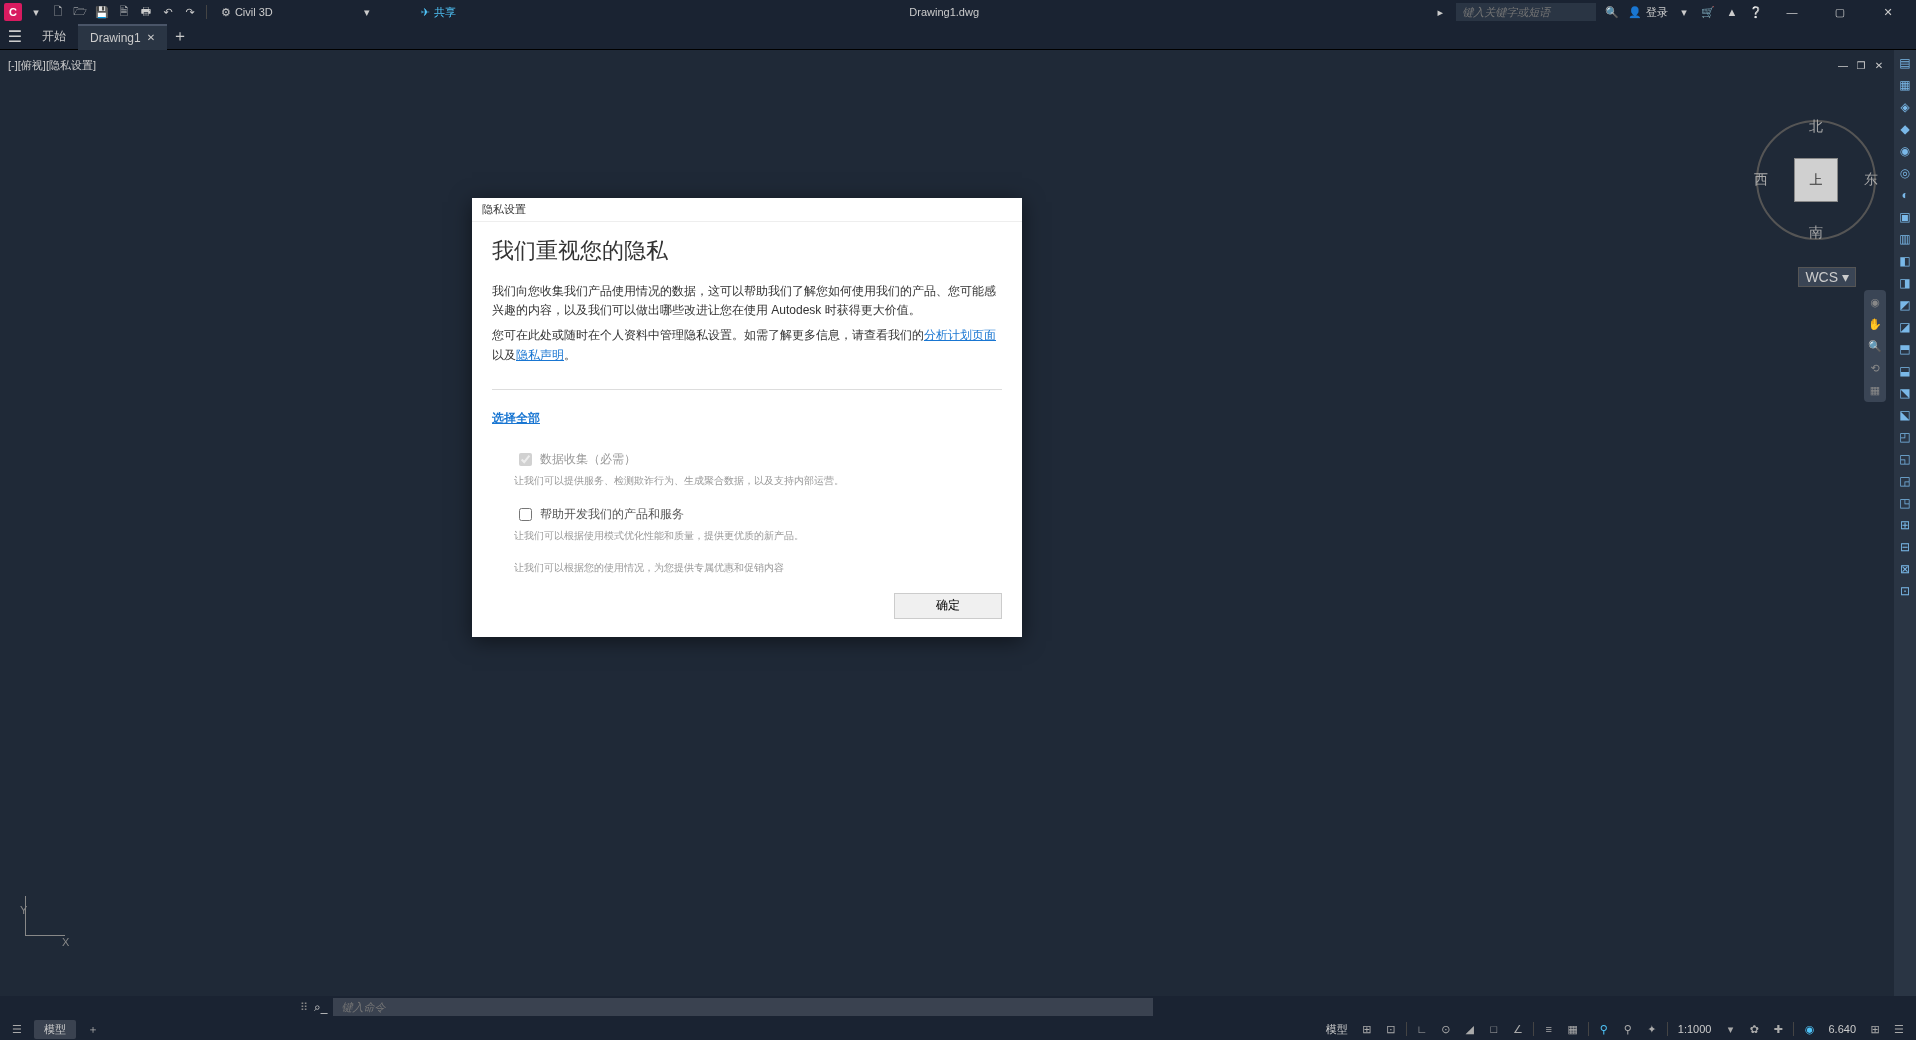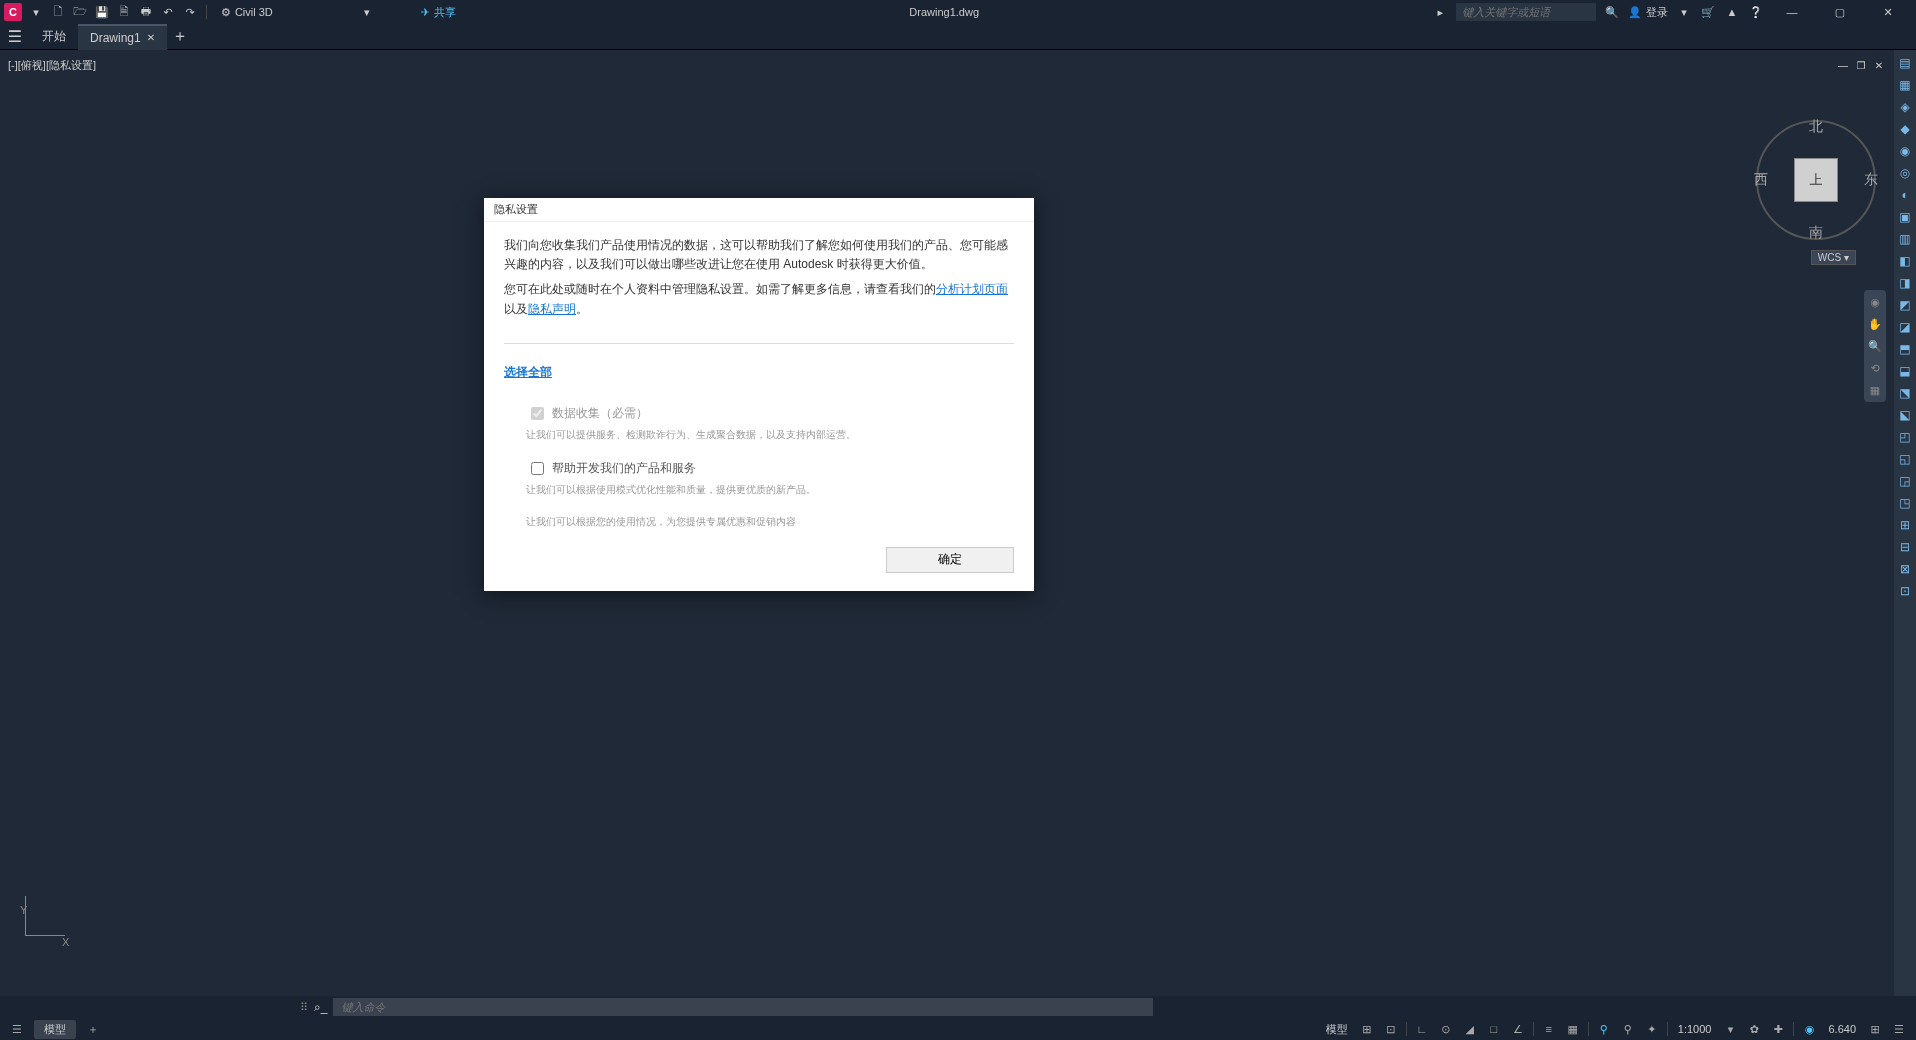--- a/index.html
+++ b/index.html
@@ -35,21 +35,21 @@
 .vp-btn { width: 14px; height: 14px; color: #ccc; font-size: 10px; display: flex; align-items: center; justify-content: center; cursor: pointer; }
 
 
 .viewcube-area { position: absolute; top: 70px; right: 40px; width: 120px; height: 120px; }
 .compass-ring { position: absolute; inset: 0; border: 2px solid #555; border-radius: 50%; }
 .compass-n { position: absolute; top: -2px; left: 50%; transform: translateX(-50%); color: #aaa; font-size: 14px; }
 .compass-s { position: absolute; bottom: -2px; left: 50%; transform: translateX(-50%); color: #aaa; font-size: 14px; }
 .compass-e { position: absolute; right: -2px; top: 50%; transform: translateY(-50%); color: #aaa; font-size: 14px; }
 .compass-w { position: absolute; left: -2px; top: 50%; transform: translateY(-50%); color: #aaa; font-size: 14px; }
 .cube { position: absolute; top: 38px; left: 38px; width: 44px; height: 44px; background: #d0d0d0; border: 1px solid #888; display: flex; align-items: center; justify-content: center; color: #333; font-size: 13px; }
-.wcs-label { position: absolute; top: 200px; right: 60px; background: #3a4555; color: #ccc; font-size: 10px; padding: 1px 6px; border: 1px solid #555; }
+.wcs-label { position: absolute; top: 217px; right: 60px; background: #3a4555; color: #ccc; font-size: 14px; padding: 1px 6px; border: 1px solid #555; }
 
 
 .right-toolbar { position: absolute; top: 50px; right: 0; width: 22px; bottom: 44px; background: #2a3544; display: flex; flex-direction: column; align-items: center; padding-top: 4px; gap: 4px; }
 .rt-icon { width: 18px; height: 18px; color: #7ab8e8; display: flex; align-items: center; justify-content: center; font-size: 12px; cursor: pointer; }
 
 
 .navbar-pill { position: absolute; top: 240px; right: 30px; width: 22px; background: #3a4555; border-radius: 4px; padding: 4px 0; display: flex; flex-direction: column; align-items: center; gap: 6px; }
 .nav-icon { width: 16px; height: 16px; color: #888; font-size: 11px; display: flex; align-items: center; justify-content: center; cursor: pointer; }
 
 
@@ -68,34 +68,34 @@
 
 .statusbar { position: absolute; bottom: 0; left: 0; right: 0; height: 22px; background: #1a2332; display: flex; align-items: center; color: #ccc; font-size: 11px; }
 .sb-left { display: flex; align-items: center; gap: 8px; padding-left: 8px; }
 .sb-tab { background: #3a4250; padding: 2px 10px; border-radius: 2px; }
 .sb-right { margin-left: auto; display: flex; align-items: center; gap: 6px; padding-right: 8px; }
 .sb-icon { width: 18px; height: 18px; display: flex; align-items: center; justify-content: center; cursor: pointer; color: #aaa; }
 .sb-text { padding: 0 4px; }
 .sb-sep { width: 1px; height: 14px; background: #444; }
 
 
-.dialog { position: absolute; top: 198px; left: 484px; width: 550px; background: #fff; box-shadow: 0 4px 20px rgba(0,0,0,0.5); }
+.dialog { position: absolute; top: 198px; left: 472px; width: 550px; background: #fff; box-shadow: 0 4px 20px rgba(0,0,0,0.5); }
 .dialog-titlebar { height: 24px; display: flex; align-items: center; padding: 0 10px; font-size: 11px; color: #333; border-bottom: 1px solid #eee; }
 .dialog-body { padding: 14px 20px 18px; }
 .dialog-heading { font-size: 22px; font-weight: 300; color: #333; margin-bottom: 16px; font-family: "SimSun", serif; }
 .dialog-text { font-size: 12px; color: #333; line-height: 1.6; margin-bottom: 6px; }
 .dialog-link { color: #1976d2; text-decoration: underline; cursor: pointer; }
 .dialog-hr { border: none; border-top: 1px solid #ddd; margin: 24px 0 18px; }
 .select-all { color: #1976d2; text-decoration: underline; font-size: 12px; font-weight: bold; cursor: pointer; display: inline-block; margin-bottom: 24px; }
 .option-row { margin-bottom: 6px; padding-left: 27px; }
 .option-label { display: flex; align-items: center; gap: 8px; font-size: 12px; color: #555; }
 .option-label.disabled { color: #999; }
 .option-desc { font-size: 10px; color: #999; margin-left: 22px; margin-bottom: 18px; }
 .dialog-footer { display: flex; justify-content: flex-end; }
-.ok-btn { width: 128px; height: 26px; background: #f0f0f0; border: 1px solid #ccc; font-size: 12px; cursor: pointer; }
+.ok-btn { width: 108px; height: 26px; background: #f0f0f0; border: 1px solid #ccc; font-size: 12px; cursor: pointer; }
 input[type=checkbox] { width: 13px; height: 13px; }
 </style>
 </head>
 <body>
 
 <div class="titlebar">
   <div class="titlebar-left">
     <div class="app-icon">C</div>
     <span class="tb-icon">▾</span>
     <span class="tb-icon">🗋</span>
@@ -252,20 +252,21 @@
     <span class="sb-icon">⊞</span>
     <span class="sb-icon">☰</span>
   </div>
 </div>
 
 <div class="dialog">
   <div class="dialog-titlebar">
     <span>隐私设置</span>
   </div>
   <div class="dialog-body">
+    <h1 class="dialog-heading">我们重视您的隐私</h1>
     <p class="dialog-text">我们向您收集我们产品使用情况的数据，这可以帮助我们了解您如何使用我们的产品、您可能感兴趣的内容，以及我们可以做出哪些改进让您在使用 Autodesk 时获得更大价值。</p>
     <p class="dialog-text">
       <span>您可在此处或随时在个人资料中管理隐私设置。如需了解更多信息，请查看我们的</span><a class="dialog-link">分析计划页面</a><span>以及</span><a class="dialog-link">隐私声明</a><span>。</span>
     </p>
     <hr class="dialog-hr">
     <a class="select-all">选择全部</a>
 
     <div class="option-row">
       <label class="option-label disabled">
         <input type="checkbox" checked="" disabled="" style="">

